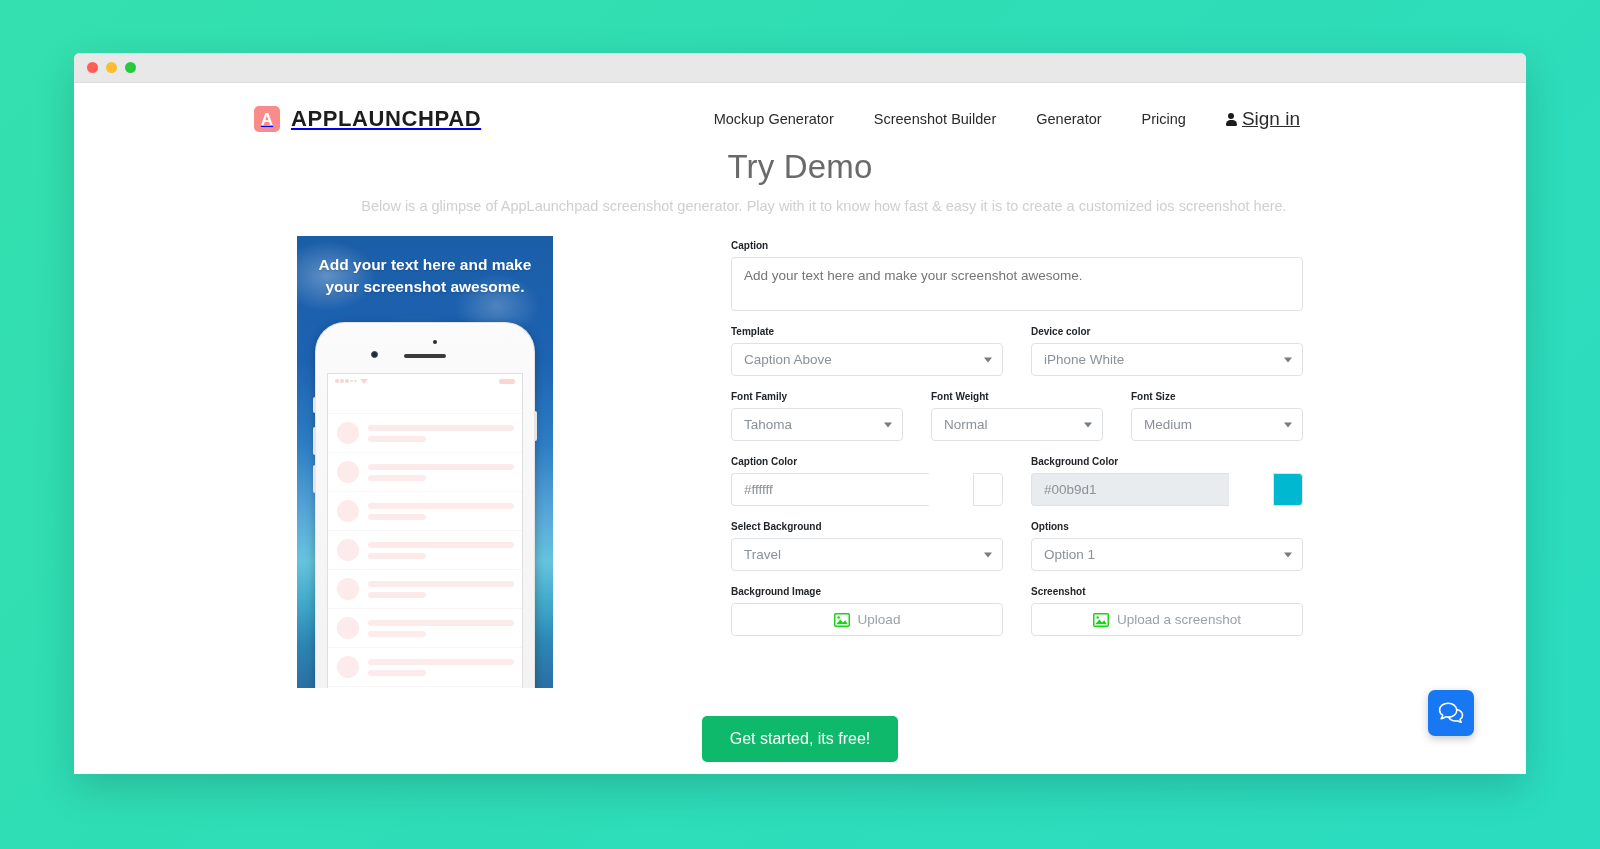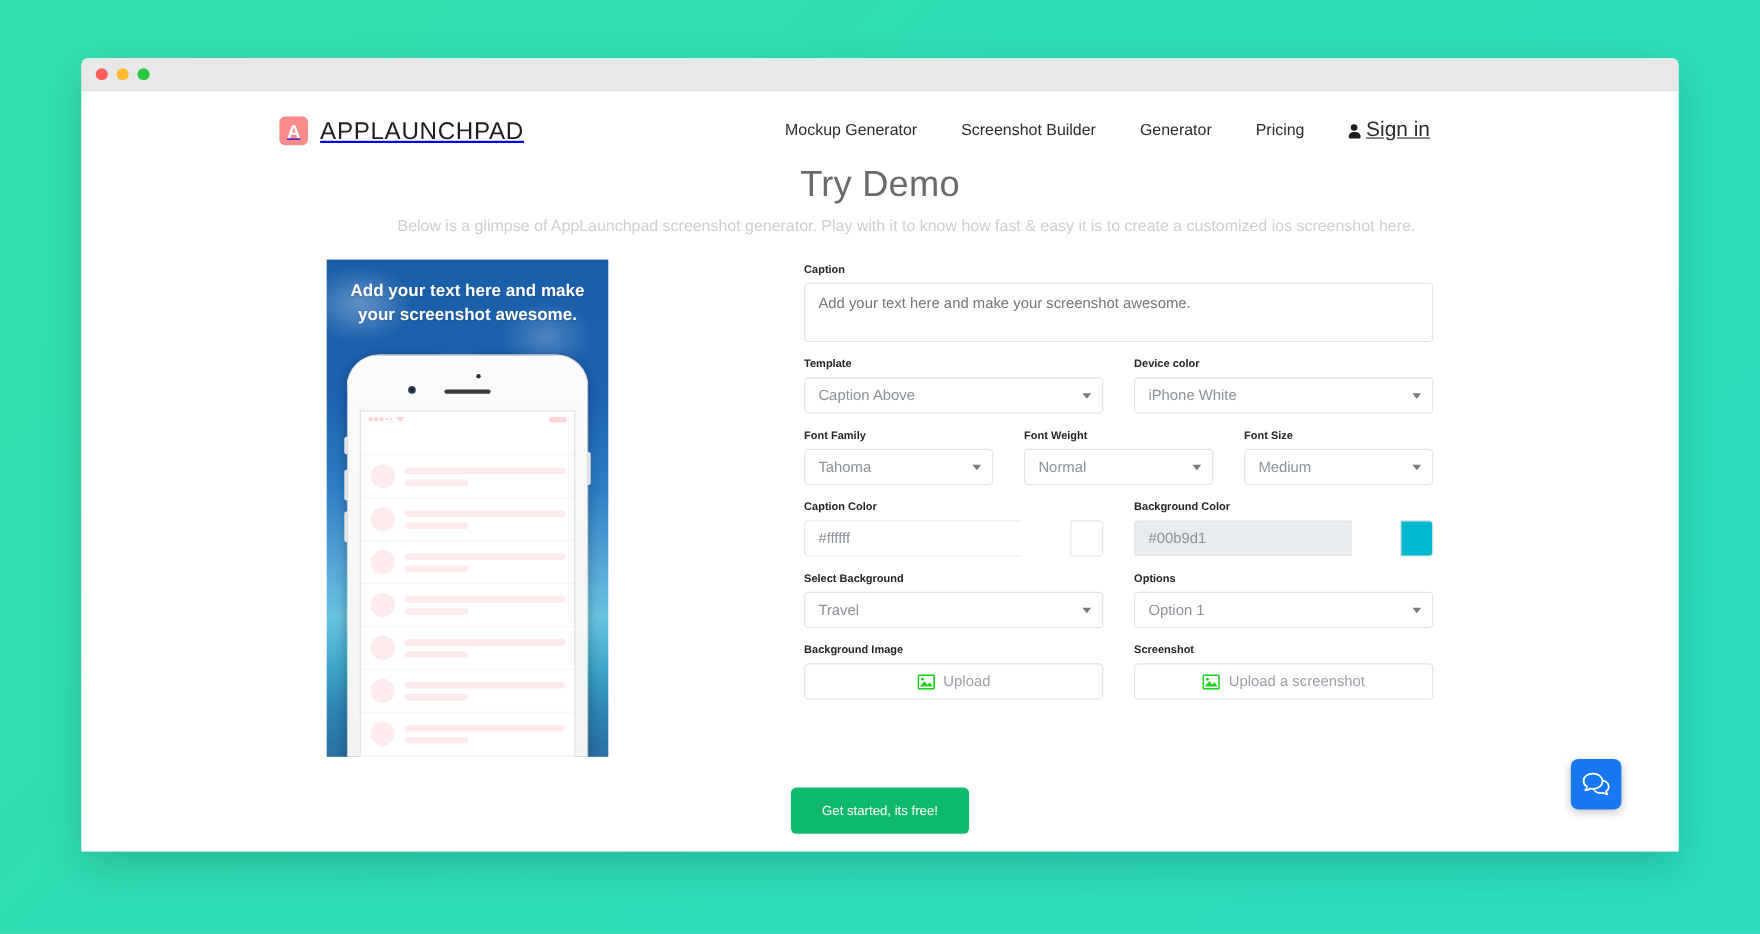--- a/index.html
+++ b/index.html
@@ -48,21 +48,21 @@
   }
   #brand { display: flex; align-items: center; gap: 11px; }
   #brand-mark {
     width: 26px; height: 26px; border-radius: 5px;
     background: #f98b8b;
     color: #fff; font-size: 17px; font-weight: 700;
     display: flex; align-items: center; justify-content: center;
     line-height: 1;
   }
   #brand-name {
-    font-size: 22px; letter-spacing: 0.6px; color: #1d1d1d; font-weight: 400;
+    font-size: 22px; letter-spacing: 0.6px; color: #1d1d1d; font-weight: 700;
   }
   #main-nav {
     margin-left: auto;
     display: flex; align-items: center; gap: 40px;
     padding-right: 186px;
   }
   .nav-link {
     font-size: 14.5px; color: #2b2b2b; text-decoration: none; white-space: nowrap;
   }
   #nav-signin { display: flex; align-items: center; gap: 5px; font-size: 19px; color:#2b2b2b; }
@@ -211,21 +211,21 @@
   .upload-ctrl {
     justify-content: center; gap: 8px; color: #9aa1a8; cursor: pointer;
   }
   .img-icon { width: 16px; height: 14px; flex: none; }
 
   
   #cta-area { text-align: center; margin-top: 28px; }
   #cta-button {
     display: inline-block;
     background: #0fb96b; color: #fff;
-    font-size: 12px; padding: 14px 28px; border: none; border-radius: 5px;
+    font-size: 16px; padding: 14px 28px; border: none; border-radius: 5px;
     cursor: pointer; font-family: "Liberation Sans", sans-serif;
   }
 
   
   #chat-widget {
     position: absolute; right: 52px; bottom: 38px;
     width: 46px; height: 46px; border-radius: 7px;
     background: #1877f2;
     display: flex; align-items: center; justify-content: center;
     box-shadow: 0 3px 9px rgba(0,0,0,0.22);

